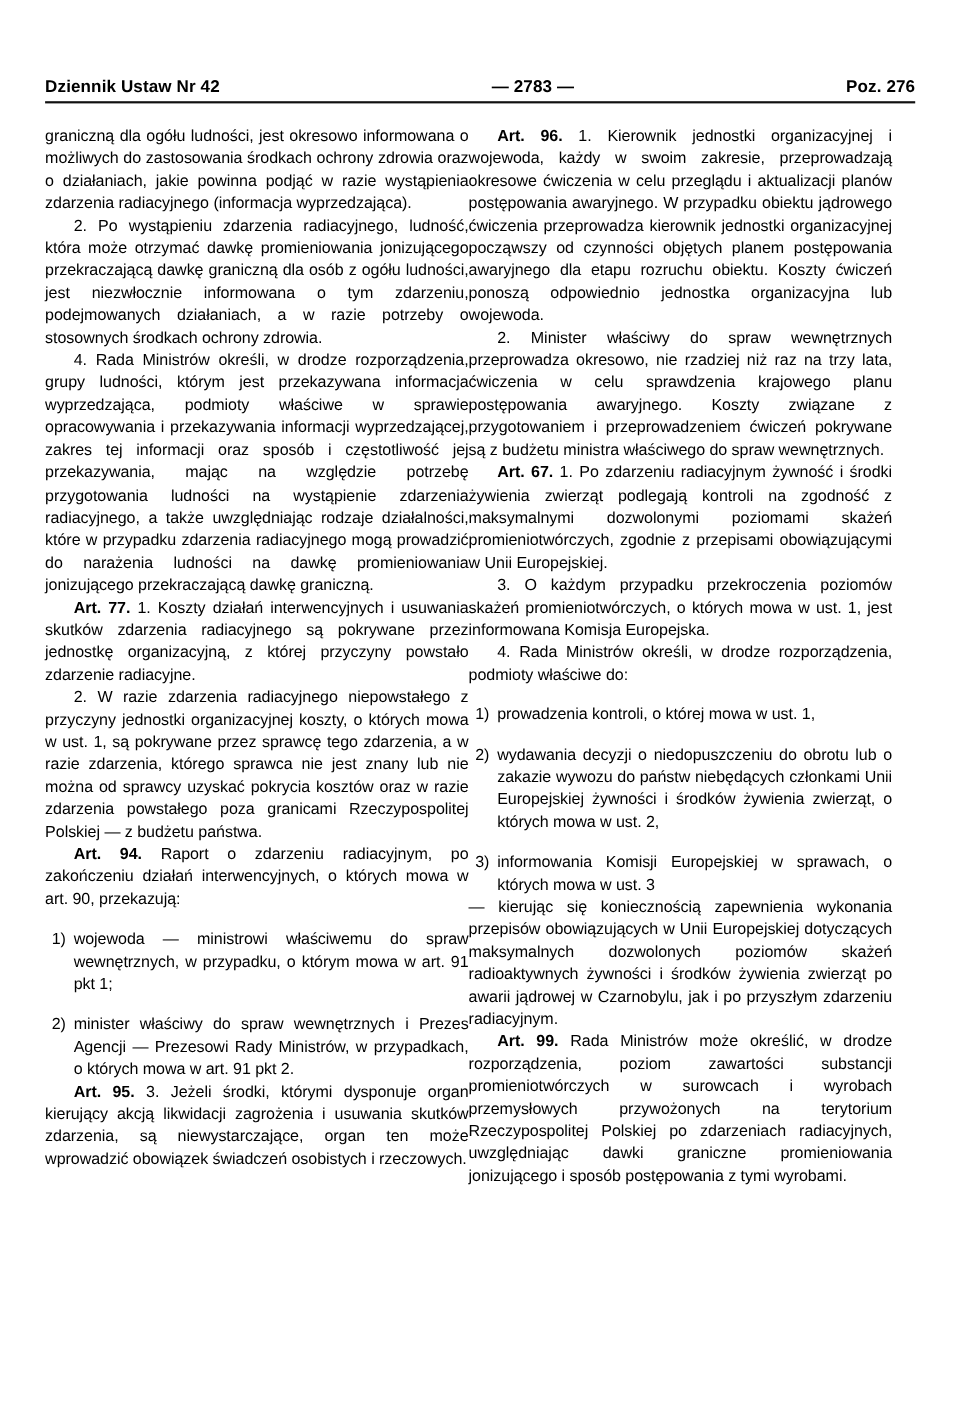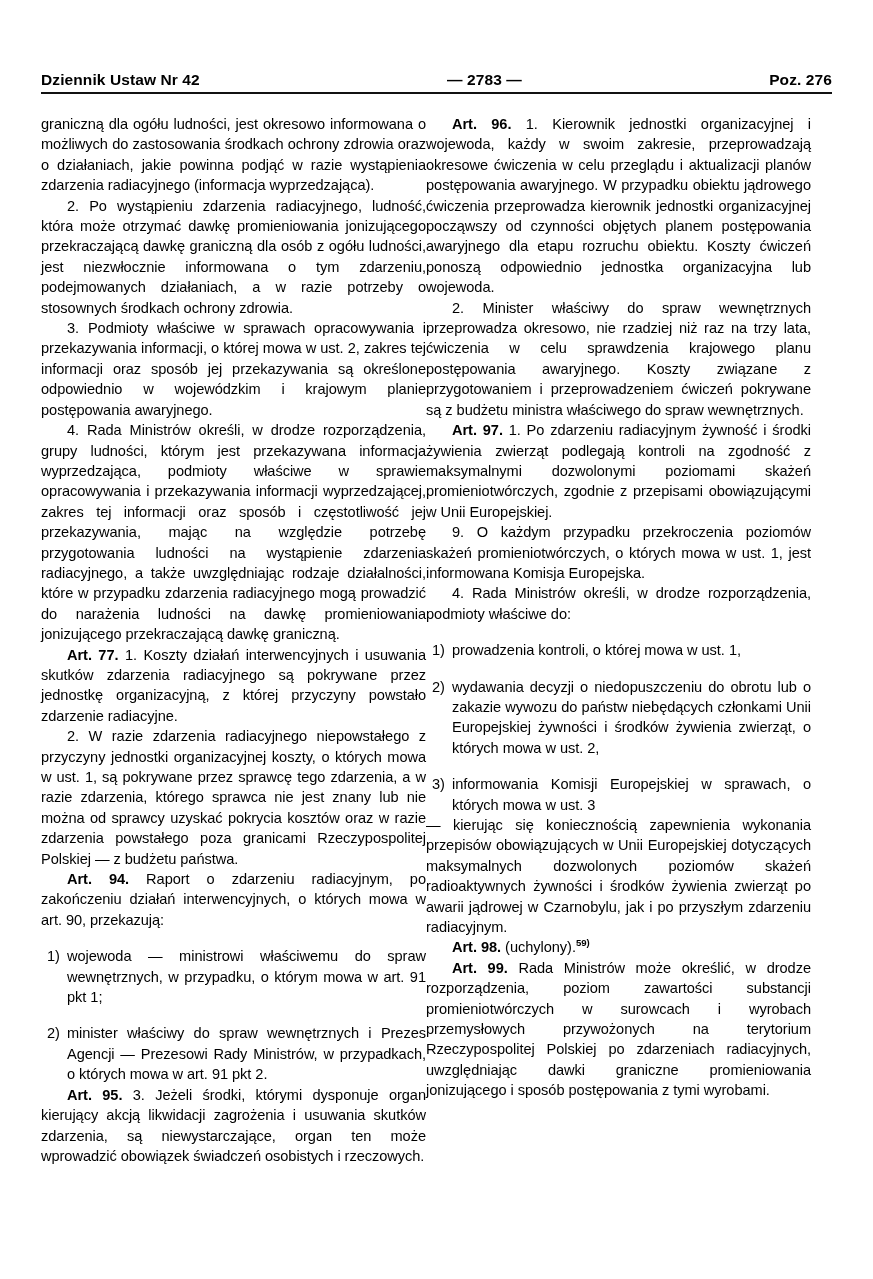--- a/index.html
+++ b/index.html
@@ -125,21 +125,20 @@
   </div>
 
   <div id="columns">
 
     <div class="col" id="col-left">
 
       <p class="para">graniczną dla ogółu ludności, jest okresowo informowana o możliwych do zastosowania środkach ochrony zdrowia oraz o działaniach, jakie powinna podjąć w razie wystąpienia zdarzenia radiacyjnego (informacja wyprzedzająca).</p>
 
       <p class="para indent gap">2. Po wystąpieniu zdarzenia radiacyjnego, ludność, która może otrzymać dawkę promieniowania jonizującego przekraczającą dawkę graniczną dla osób z ogółu ludności, jest niezwłocznie informowana o tym zdarzeniu, podejmowanych działaniach, a w razie potrzeby o stosownych środkach ochrony zdrowia.</p>
 
-      <p class="para indent gap">3. Podmioty właściwe w sprawach opracowywania i przekazywania informacji, o której mowa w ust. 2, zakres tej informacji oraz sposób jej przekazywania są określone odpowiednio w wojewódzkim i krajowym planie postępowania awaryjnego.</p>
 
       <p class="para indent gap">4. Rada Ministrów określi, w drodze rozporządzenia, grupy ludności, którym jest przekazywana informacja wyprzedzająca, podmioty właściwe w sprawie opracowywania i przekazywania informacji wyprzedzającej, zakres tej informacji oraz sposób i częstotliwość jej przekazywania, mając na względzie potrzebę przygotowania ludności na wystąpienie zdarzenia radiacyjnego, a także uwzględniając rodzaje działalności, które w przypadku zdarzenia radiacyjnego mogą prowadzić do narażenia ludności na dawkę promieniowania jonizującego przekraczającą dawkę graniczną.</p>
 
       <p class="para indent gap"><span class="artno">Art. 77.</span><span> 1. Koszty działań interwencyjnych i usuwania skutków zdarzenia radiacyjnego są pokrywane przez jednostkę organizacyjną, z której przyczyny powstało zdarzenie radiacyjne.</span></p>
 
       <p class="para indent gap">2. W razie zdarzenia radiacyjnego niepowstałego z przyczyny jednostki organizacyjnej koszty, o których mowa w ust. 1, są pokrywane przez sprawcę tego zdarzenia, a w razie zdarzenia, którego sprawca nie jest znany lub nie można od sprawcy uzyskać pokrycia kosztów oraz w razie zdarzenia powstałego poza granicami Rzeczypospolitej Polskiej — z budżetu państwa.</p>
 
       <p class="para indent gap"><span class="artno">Art. 94.</span><span> Raport o zdarzeniu radiacyjnym, po zakończeniu działań interwencyjnych, o których mowa w art. 90, przekazują:</span></p>
 
       <ol class="numlist">
@@ -156,43 +155,42 @@
       <p class="para indent gap"><span class="artno">Art. 95.</span><span> 3. Jeżeli środki, którymi dysponuje organ kierujący akcją likwidacji zagrożenia i usuwania skutków zdarzenia, są niewystarczające, organ ten może wprowadzić obowiązek świadczeń osobistych i rzeczowych.</span></p>
 
     </div>
 
     <div class="col" id="col-right">
 
       <p class="para indent"><span class="artno">Art. 96.</span><span> 1. Kierownik jednostki organizacyjnej i wojewoda, każdy w swoim zakresie, przeprowadzają okresowe ćwiczenia w celu przeglądu i aktualizacji planów postępowania awaryjnego. W przypadku obiektu jądrowego ćwiczenia przeprowadza kierownik jednostki organizacyjnej począwszy od czynności objętych planem postępowania awaryjnego dla etapu rozruchu obiektu. Koszty ćwiczeń ponoszą odpowiednio jednostka organizacyjna lub wojewoda.</span></p>
 
       <p class="para indent gap">2. Minister właściwy do spraw wewnętrznych przeprowadza okresowo, nie rzadziej niż raz na trzy lata, ćwiczenia w celu sprawdzenia krajowego planu postępowania awaryjnego. Koszty związane z przygotowaniem i przeprowadzeniem ćwiczeń pokrywane są z budżetu ministra właściwego do spraw wewnętrznych.</p>
 
-      <p class="para indent gap"><span class="artno">Art. 97.</span><span> 1. Po zdarzeniu radiacyjnym żywność i środki żywienia zwierząt podlegają kontroli na zgodność z maksymalnymi dozwolonymi poziomami skażeń promieniotwórczych, zgodnie z przepisami obowiązującymi w Unii Europejskiej.</span></p>
+      <p class="para indent gap"><span class="artno">Art. 67.</span><span> 1. Po zdarzeniu radiacyjnym żywność i środki żywienia zwierząt podlegają kontroli na zgodność z maksymalnymi dozwolonymi poziomami skażeń promieniotwórczych, zgodnie z przepisami obowiązującymi w Unii Europejskiej.</span></p>
 
 
-      <p class="para indent gap">9. O każdym przypadku przekroczenia poziomów skażeń promieniotwórczych, o których mowa w ust. 1, jest informowana Komisja Europejska.</p>
+      <p class="para indent gap">3. O każdym przypadku przekroczenia poziomów skażeń promieniotwórczych, o których mowa w ust. 1, jest informowana Komisja Europejska.</p>
 
       <p class="para indent gap">4. Rada Ministrów określi, w drodze rozporządzenia, podmioty właściwe do:</p>
 
       <ol class="numlist">
         <li class="numitem">
           <span class="marker">1)</span>
           <span class="itemtext">prowadzenia kontroli, o której mowa w ust. 1,</span>
         </li>
         <li class="numitem">
           <span class="marker">2)</span>
           <span class="itemtext">wydawania decyzji o niedopuszczeniu do obrotu lub o zakazie wywozu do państw niebędących członkami Unii Europejskiej żywności i środków żywienia zwierząt, o których mowa w ust. 2,</span>
         </li>
         <li class="numitem">
           <span class="marker">3)</span>
           <span class="itemtext">informowania Komisji Europejskiej w sprawach, o których mowa w ust. 3</span>
         </li>
       </ol>
 
       <p class="dashlead">— kierując się koniecznością zapewnienia wykonania przepisów obowiązujących w Unii Europejskiej dotyczących maksymalnych dozwolonych poziomów skażeń radioaktywnych żywności i środków żywienia zwierząt po awarii jądrowej w Czarnobylu, jak i po przyszłym zdarzeniu radiacyjnym.</p>
 
-      <p class="para indent gap"><span class="artno">Art. 98.</span><span> (uchylony).</span><sup class="fnref">59)</sup></p>
 
       <p class="para indent gap"><span class="artno">Art. 99.</span><span> Rada Ministrów może określić, w drodze rozporządzenia, poziom zawartości substancji promieniotwórczych w surowcach i wyrobach przemysłowych przywożonych na terytorium Rzeczypospolitej Polskiej po zdarzeniach radiacyjnych, uwzględniając dawki graniczne promieniowania jonizującego i sposób postępowania z tymi wyrobami.</span></p>
 
     </div>
   </div>
 </div>
 
 </body></html>

